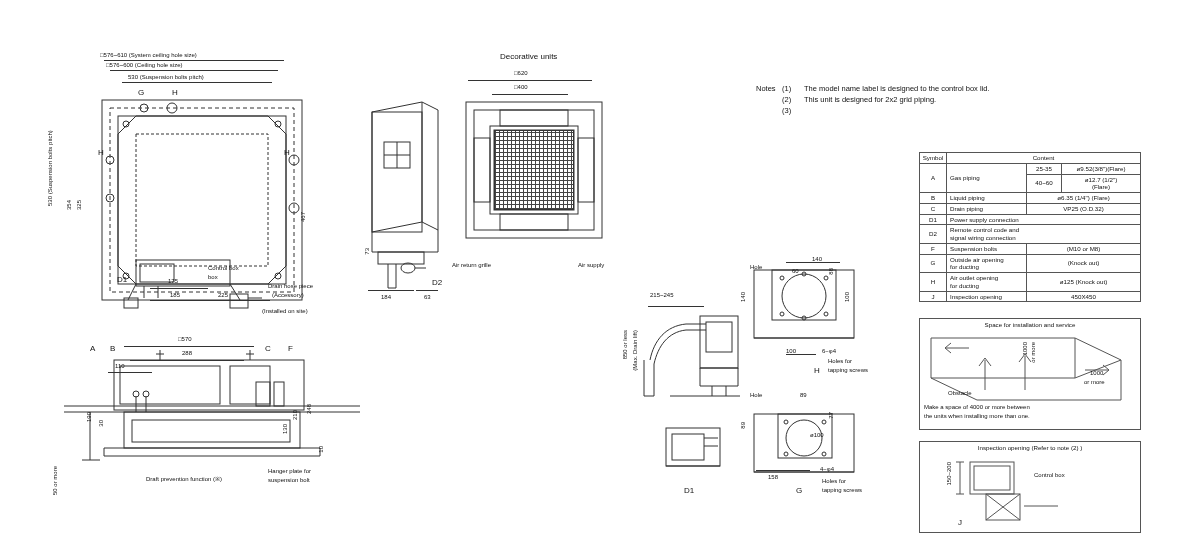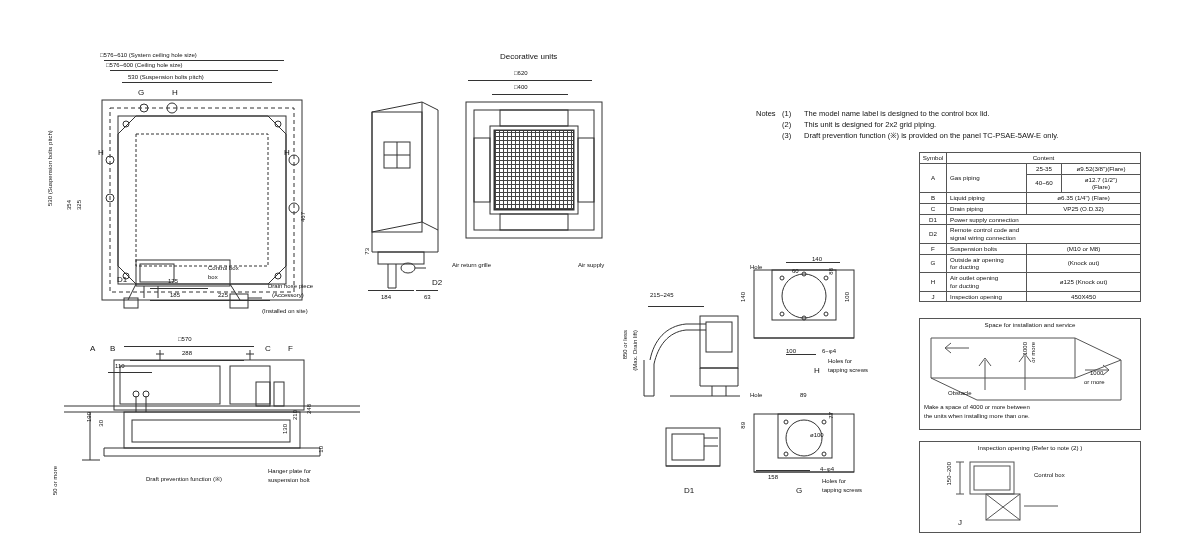--- a/index.html
+++ b/index.html
@@ -22,21 +22,21 @@
 
   
   .lbl{position:absolute;font-size:7px;color:#111;white-space:nowrap;line-height:1.15;}
   .lbl.s6{font-size:6px;}
   .lbl.s8{font-size:8px;}
   .vrt{writing-mode:vertical-rl;transform:rotate(180deg);}
   .box{position:absolute;border:1px solid #333;box-sizing:border-box;}
   .dim{position:absolute;height:1px;background:#333;}
 
   
-  .notes{position:absolute;left:756px;top:84px;font-size:7.5px;line-height:1.45;color:#111;white-space:nowrap;margin-top:25px;}
+  .notes{position:absolute;left:756px;top:84px;font-size:7.5px;line-height:1.45;color:#111;white-space:nowrap;}
   .notes .nrow{display:flex;}
   .notes .nlead{width:26px;flex:none;}
   .notes .nnum{width:22px;flex:none;}
 
   
   .spec{position:absolute;left:919px;top:152px;width:222px;border-collapse:collapse;font-size:6.2px;color:#111;}
   .spec th,.spec td{border:1px solid #555;padding:1px 2px;text-align:center;line-height:1.25;}
   .spec th{font-weight:normal;background:#fff;}
   .spec td.left{text-align:left;padding-left:3px;}
   .spec .sym{width:22px;}
@@ -306,21 +306,20 @@
       <div>The model name label is designed to the control box lid.</div>
     </div>
     <div class="nrow">
       <div class="nlead"></div>
       <div class="nnum">(2)</div>
       <div>This unit is designed for 2x2 grid piping.</div>
     </div>
     <div class="nrow">
       <div class="nlead"></div>
       <div class="nnum">(3)</div>
-      <div>Draft prevention function (※) is provided on the panel TC-PSAE-5AW-E only.</div>
     </div>
   </div>
 
   <table class="spec">
     <tbody>
         <tr>
       <th class="sym">Symbol</th>
       <th colspan="3">Content</th>
     </tr>
     <tr>

